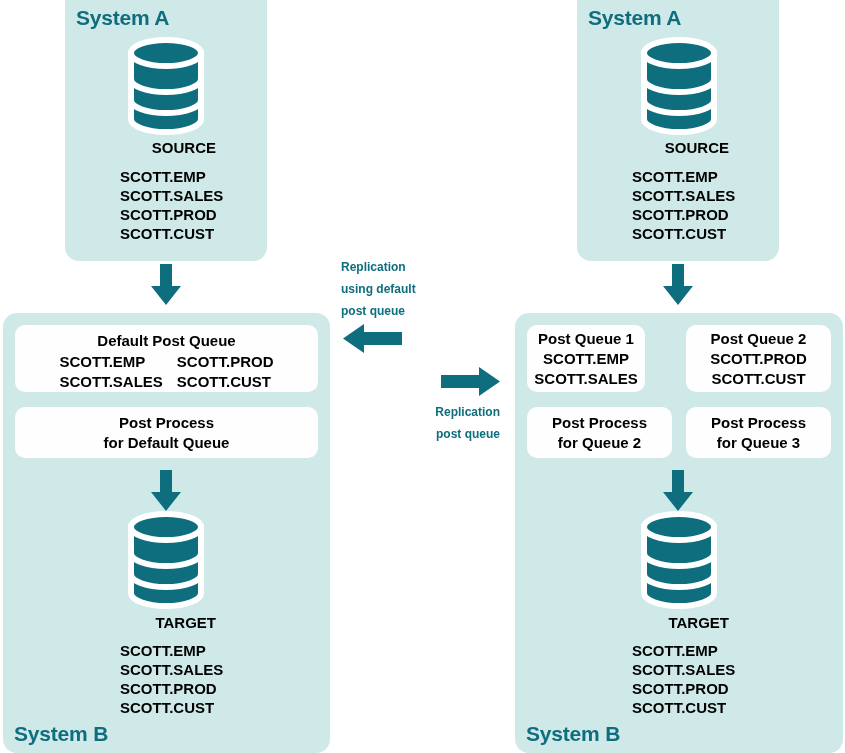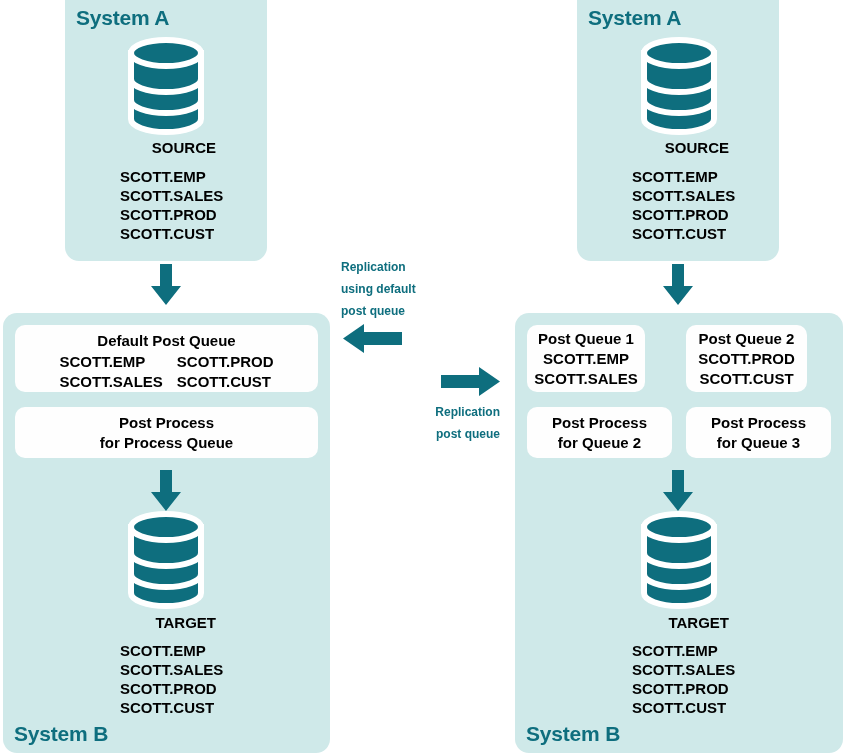--- a/index.html
+++ b/index.html
@@ -152,21 +152,21 @@
       </div>
       <div class="qcol">
         <div>SCOTT.PROD</div>
         <div>SCOTT.CUST</div>
       </div>
     </div>
   </div>
 
   <div class="card" style="left:15px;top:407px;width:303px;height:51px;">
     <span class="card-line">Post Process</span>
-    <span class="card-line">for Process Queue</span>
+    <span class="card-line">for Default Queue</span>
   </div>
 
   <div class="arrow-down" style="left:150px;top:470px;width:32px;height:42px;">
     <svg viewBox="0 0 32 42" xmlns="http://www.w3.org/2000/svg">
       <polygon points="10,0 22,0 22,22 31,22 16,41 1,22 10,22" fill="#0e6e7e"></polygon>
     </svg>
   </div>
 
   <div class="db" style="left:125px;top:510px;">
     <svg viewBox="0 0 82 100" xmlns="http://www.w3.org/2000/svg">
@@ -245,21 +245,21 @@
 
   <div class="panel sysB" style="left:515px;top:313px;width:328px;height:440px;">
   </div>
 
   <div class="card" style="left:527px;top:325px;width:118px;height:67px;">
     <span class="card-title">Post Queue 1</span>
     <span class="card-line">SCOTT.EMP</span>
     <span class="card-line">SCOTT.SALES</span>
   </div>
 
-  <div class="card" style="left:686px;top:325px;width:121px;height:67px;">
+  <div class="card" style="left:686px;top:325px;width:145px;height:67px;">
     <span class="card-title">Post Queue 2</span>
     <span class="card-line">SCOTT.PROD</span>
     <span class="card-line">SCOTT.CUST</span>
   </div>
 
   <div class="card" style="left:527px;top:407px;width:145px;height:51px;">
     <span class="card-line">Post Process</span>
     <span class="card-line">for Queue 2</span>
   </div>
 

